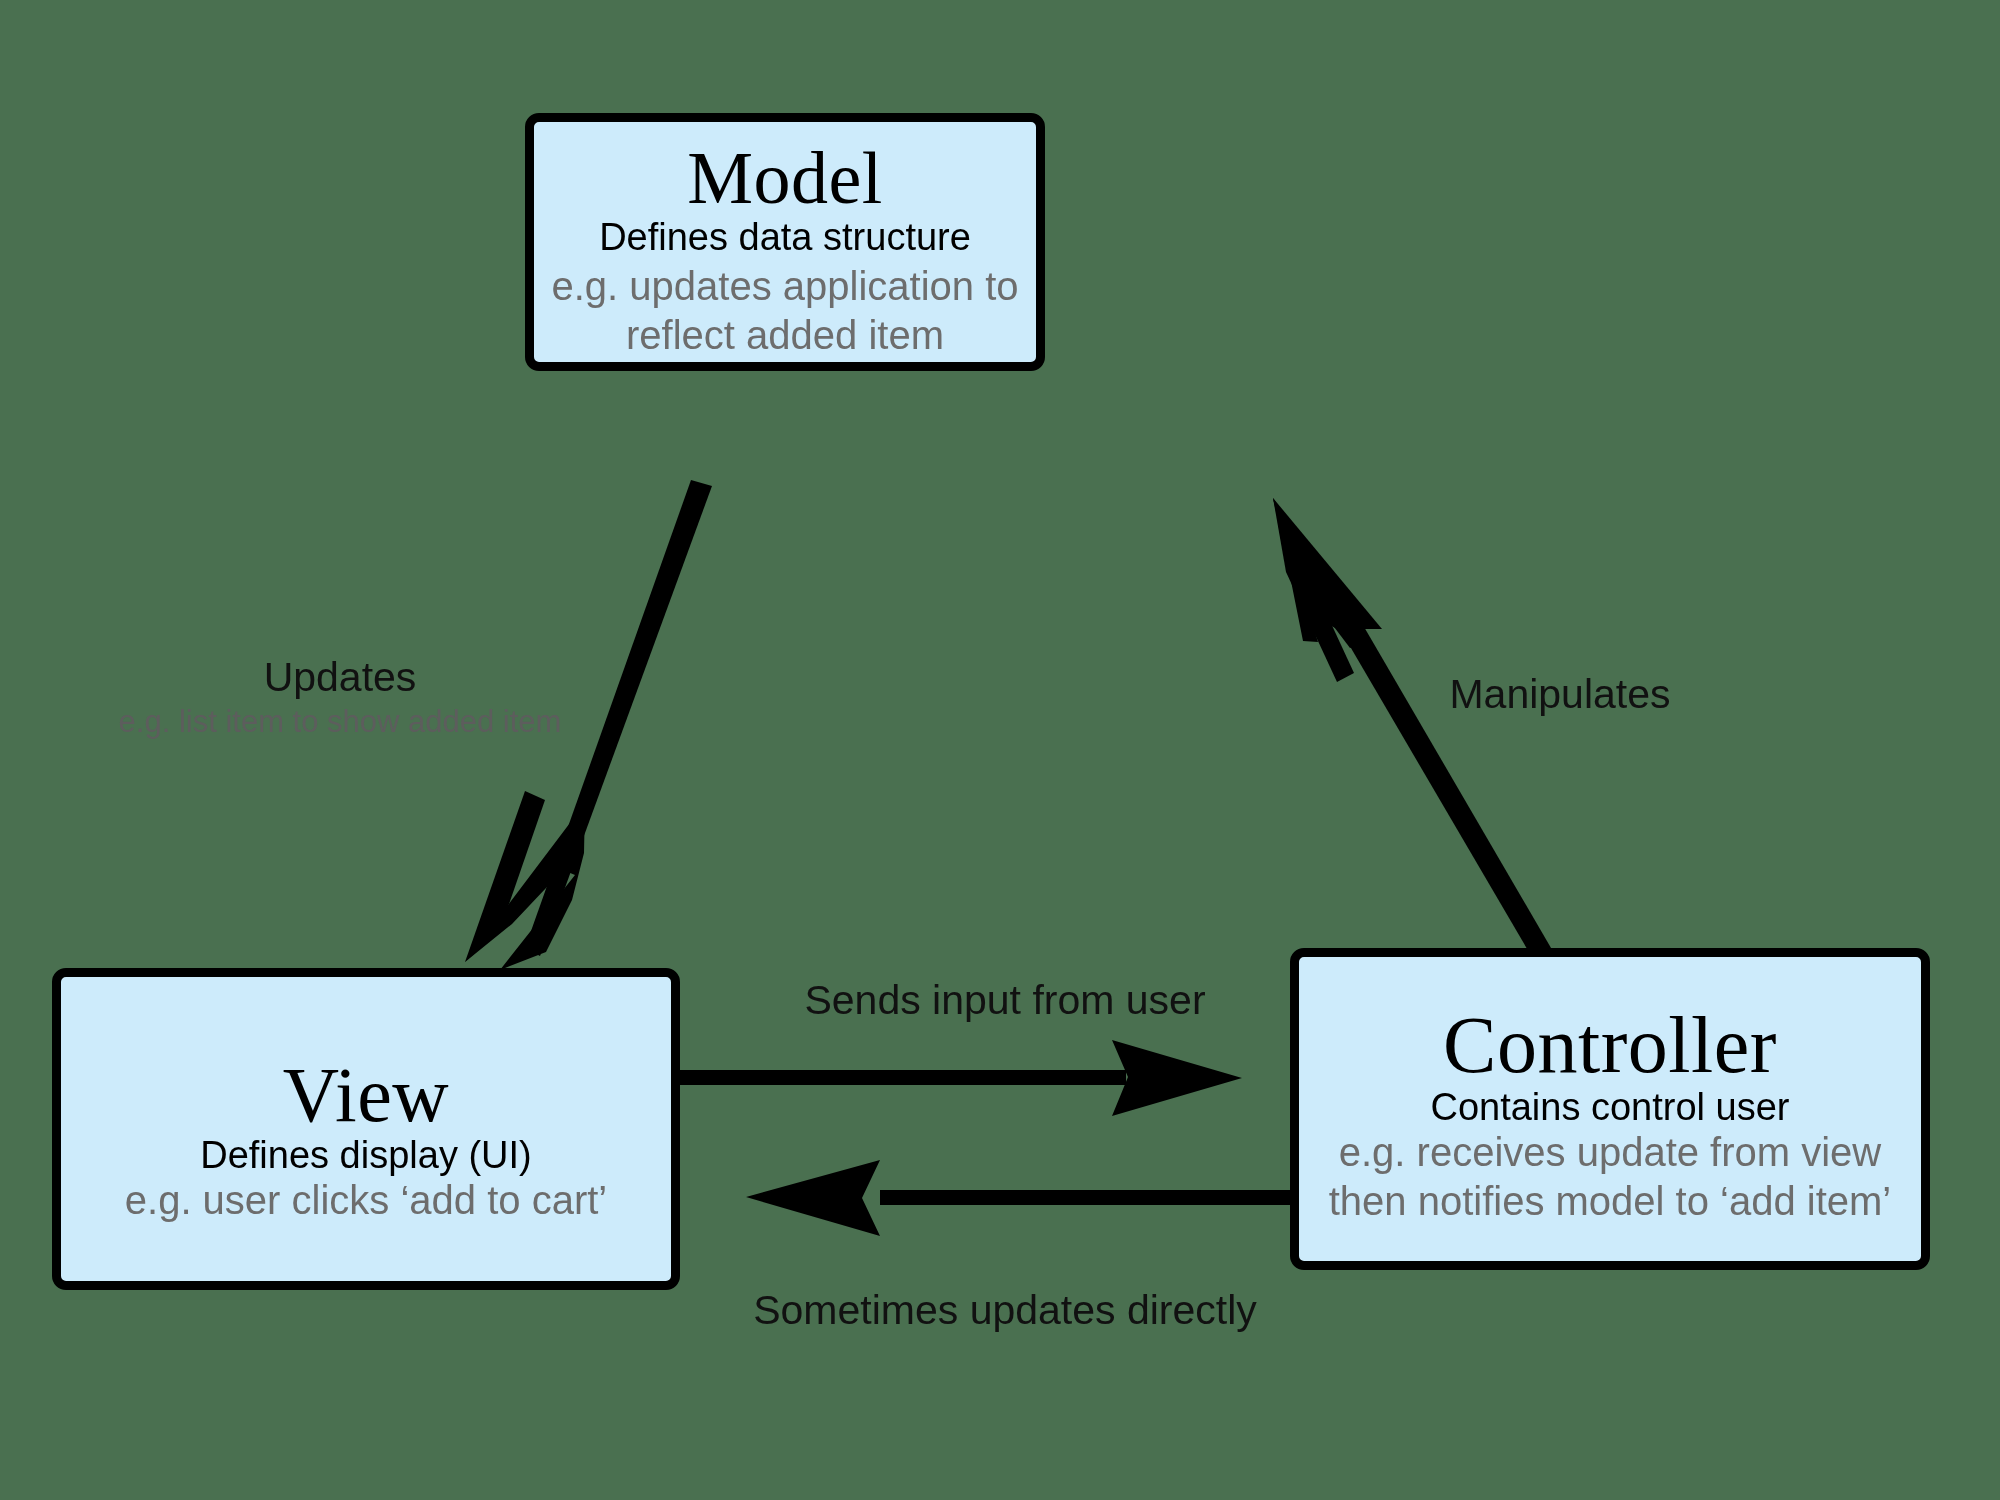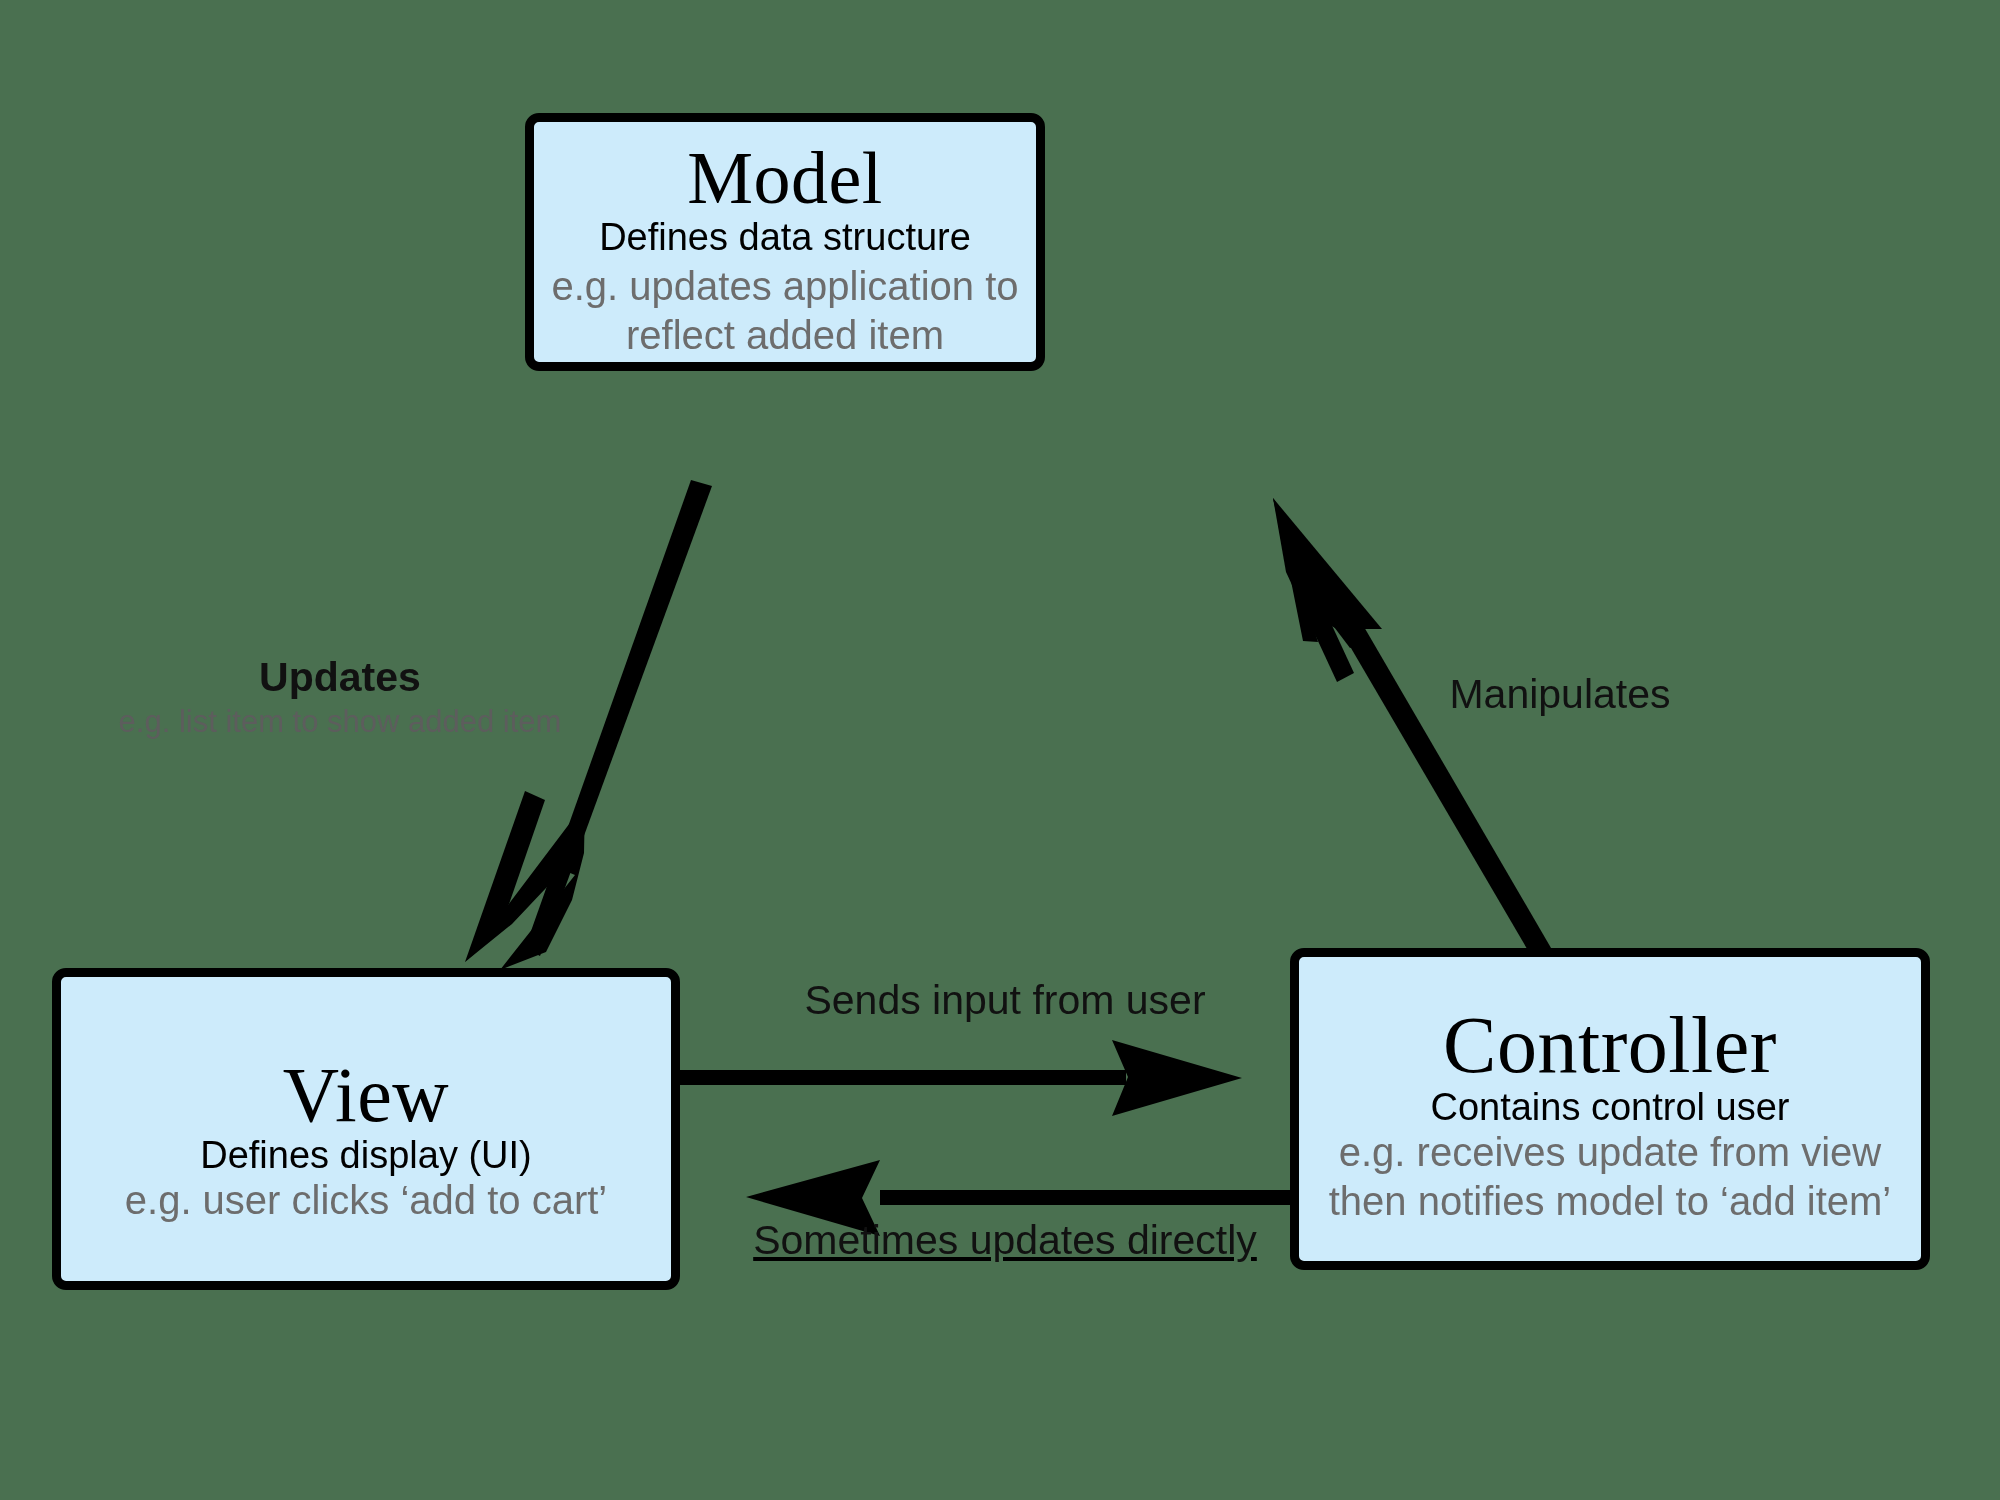--- a/index.html
+++ b/index.html
@@ -63,36 +63,36 @@
 
   
   .edge-label {
     position: absolute;
     text-align: center;
     color: #000;
     white-space: nowrap;
   }
   .edge-label .main {
     font-size: 41px;
-    font-weight: bold;
+    font-weight: normal;
     line-height: 1.1;
     color: #111;
   }
   .edge-label .main.normal { font-weight: normal; }
   .edge-label .sub {
     font-size: 31px;
     color: #5d5d5d;
     line-height: 1.15;
     margin-top: 4px;
   }
 
   #label-updates      { left: 110px;  top: 655px; width: 460px; }
   #label-manipulates  { left: 1395px; top: 672px; width: 330px; }
   #label-sends-input  { left: 740px;  top: 978px; width: 530px; }
-  #label-sometimes    { left: 720px;  top: 1218px; width: 570px; text-decoration: underline; }
+  #label-sometimes    { left: 720px;  top: 1288px; width: 570px; }
 
   
   #arrows {
     position: absolute;
     left: 0; top: 0;
     width: 2000px;
     height: 1500px;
     pointer-events: none;
   }
 </style>

